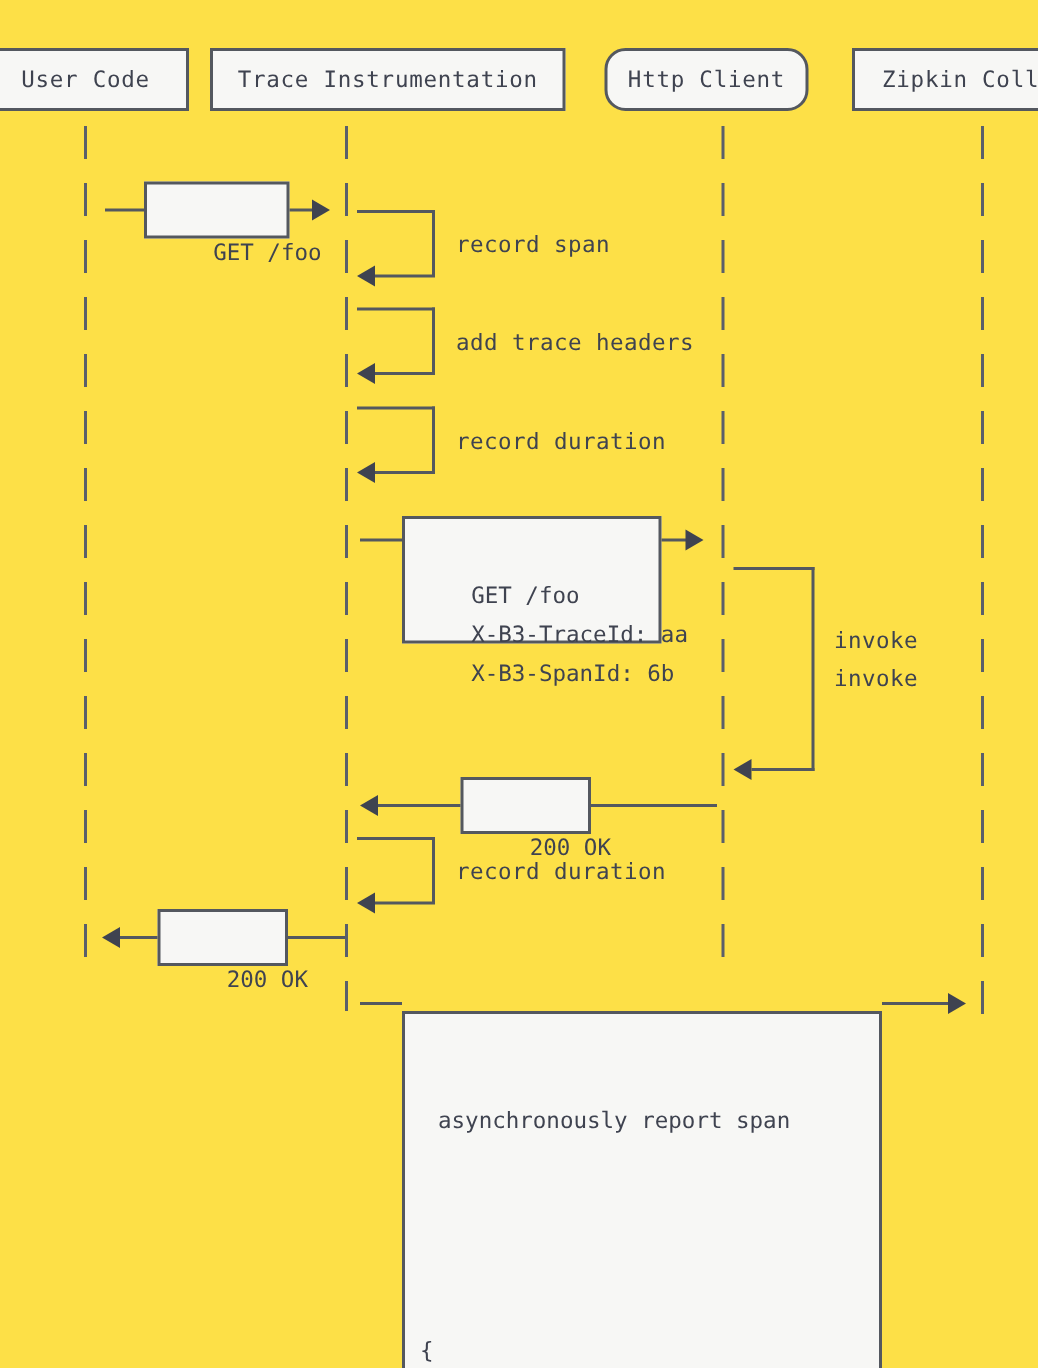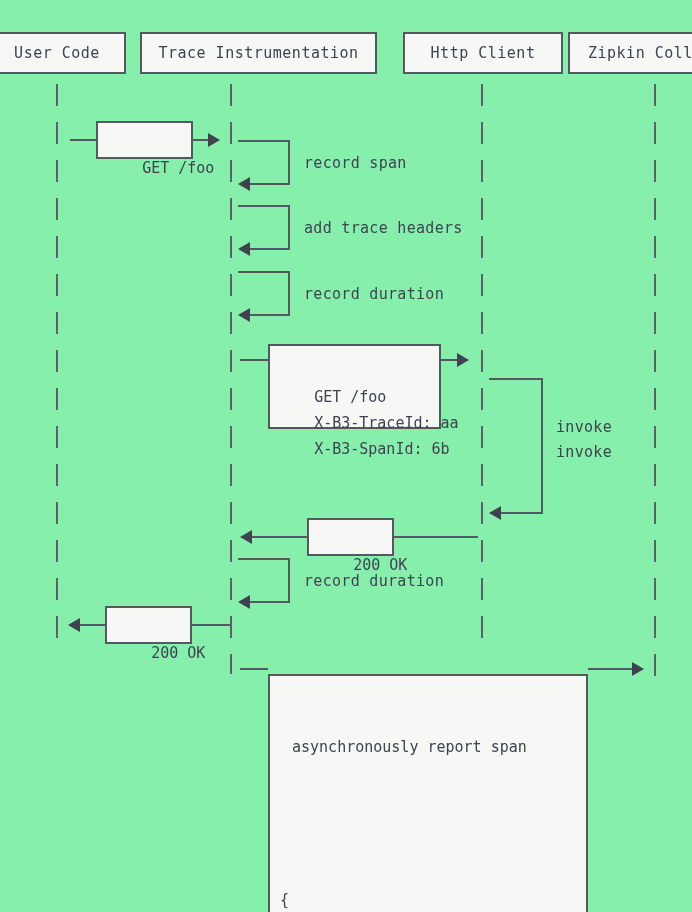--- a/index.html
+++ b/index.html
@@ -4,21 +4,21 @@
 <style>
   html, body {
     margin: 0;
     padding: 0;
     background: #f7f7f5;
   }
   #diagram {
     position: relative;
     width: 692px;
     height: 912px;
-    background: #86efac;
+    background: #fde047;
     font-family: "DejaVu Sans Mono", "Liberation Mono", monospace;
     color: #3f4350;
     overflow: hidden;
   }
   
   .participant {
     position: absolute;
     box-sizing: border-box;
     border: 2px solid #54585f;
     background: #f7f7f5;
@@ -103,21 +103,21 @@
 <div id="diagram">
 
   <div class="participant" style="left:-12px; top:32px; width:138px; height:42px;">
     <span>User Code</span>
   </div>
 
   <div class="participant" style="left:140px; top:32px; width:237px; height:42px;justify-content:center;">
     <span>Trace Instrumentation</span>
   </div>
 
-  <div class="participant" style="left:403px; top:32px; width:160px; height:42px;">
+  <div class="participant" style="left:403px; top:32px; width:136px; height:42px;border-radius:14px;">
     <span>Http Client</span>
   </div>
 
   <div class="participant" style="left:568px; top:32px; width:150px; height:42px; justify-content:flex-start; padding-left:18px;">
     <span>Zipkin Colle</span>
   </div>
 
   <div class="lifeline" style="left:56px;  top:84px; height:570px;"></div>
   <div class="lifeline" style="left:230px; top:84px; height:590px;"></div>
   <div class="lifeline" style="left:481px; top:84px; height:560px;"></div>

